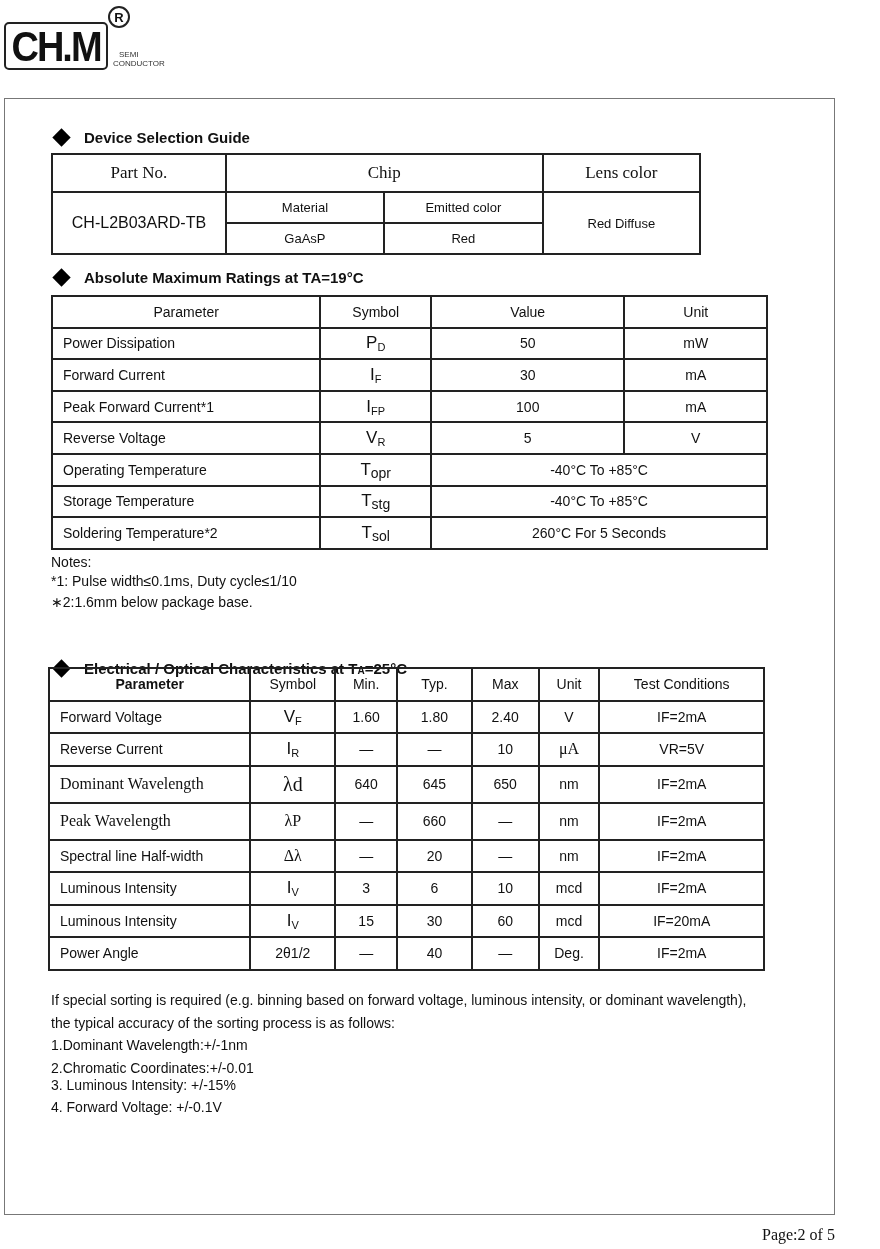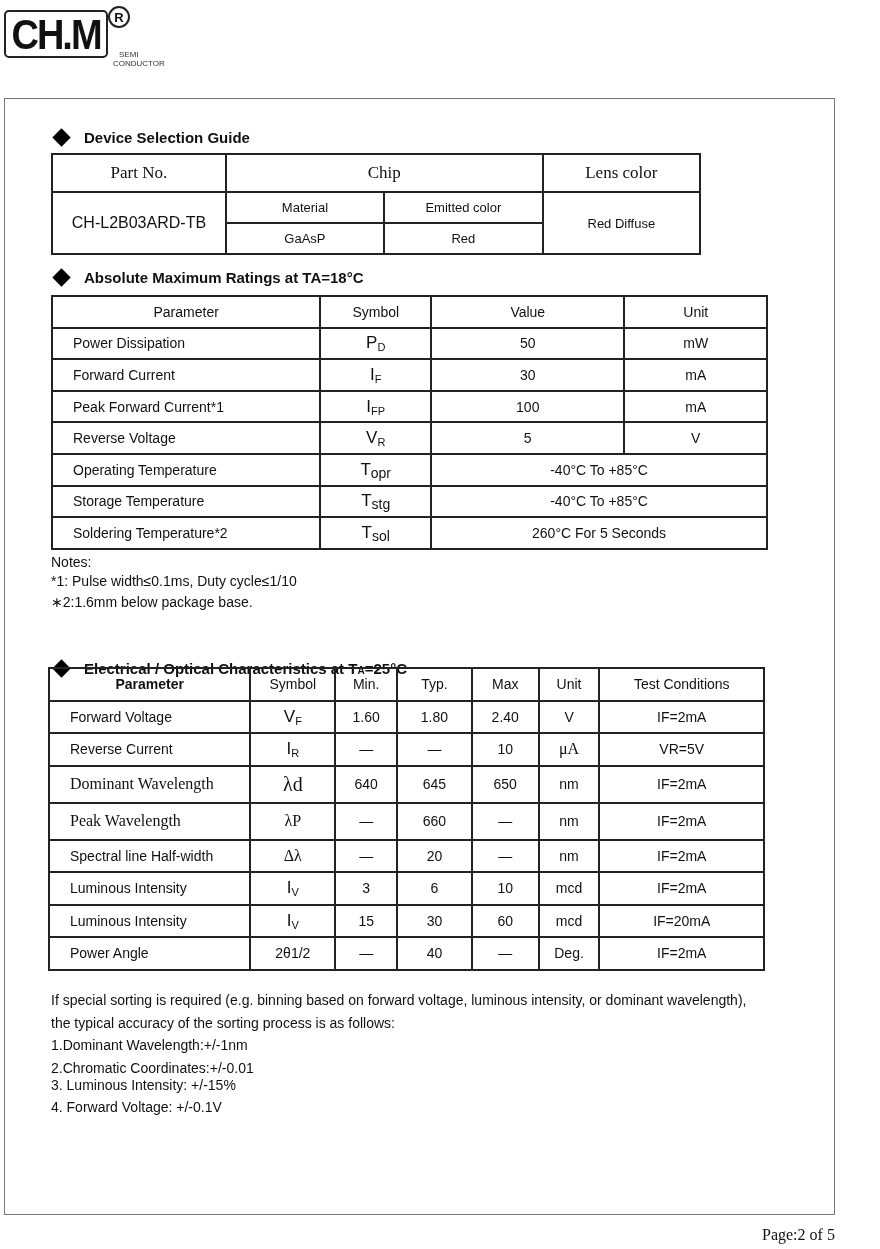--- a/index.html
+++ b/index.html
@@ -1,32 +1,32 @@
 <!DOCTYPE html>
 <html><head>
 <meta charset="utf-8">
 <style>
   * { box-sizing: border-box; margin: 0; padding: 0; }
   html, body { width: 880px; height: 1249px; background: #fff; overflow: hidden; }
   body { position: relative; font-family: "Liberation Sans", sans-serif; color: #111; }
 
-  .logo { position: absolute; left: 4px; top: 10px; width: 104px; height: 48px; border: 2px solid #222; border-radius: 5px; display: flex; align-items: center; justify-content: center; }
+  .logo { position: absolute; left: 4px; top: 22px; width: 104px; height: 48px; border: 2px solid #222; border-radius: 5px; display: flex; align-items: center; justify-content: center; }
   .logo-text { font-family: "Liberation Sans", sans-serif; font-weight: bold; font-size: 38px; letter-spacing: -2px; color: #111; transform: scaleY(1.12); line-height: 1; }
   .logo-reg { position: absolute; left: 108px; top: 6px; width: 22px; height: 22px; border: 2px solid #222; border-radius: 50%; font-size: 13px; font-weight: bold; display: flex; align-items: center; justify-content: center; }
   .logo-sub { position: absolute; left: 113px; top: 50px; font-size: 8px; line-height: 9px; color: #333; }
   .logo-sub .semi { padding-left: 6px; display: block; }
 
   .frame { position: absolute; left: 4px; top: 98px; width: 831px; height: 1117px; border: 1.5px solid #777; }
 
   .section-title { position: absolute; font-weight: bold; font-size: 15px; display: flex; align-items: center; }
   .diamond { display: inline-block; width: 13px; height: 13px; background: #000; transform: rotate(45deg); margin-right: 16px; margin-left: 3px; }
 
   table { position: absolute; border-collapse: collapse; }
   td, th { border: 2px solid #222; text-align: center; font-size: 14px; font-weight: normal; }
-  .left { text-align: left; padding-left: 20px; }
+  .left { text-align: left; padding-left: 10px; }
   .serif { font-family: "Liberation Serif", serif; }
   .sym { font-size: 17px; }
   .sym sub { font-size: 11px; vertical-align: baseline; position: relative; top: 3px; }
 
   #t1 { left: 51px; top: 153px; width: 650px; }
   #t1 td { height: 31px; }
   #t1 .hdr td { height: 38px; font-family: "Liberation Serif", serif; font-size: 17px; }
   #t1 .small { font-size: 13px; height: 31px; }
 
   #t2 { left: 51px; top: 295px; width: 717px; }
@@ -84,21 +84,21 @@
   </tr>
   <tr>
     <td class="small">GaAsP</td>
     <td class="small">Red</td>
   </tr>
 </tbody>
   </table>
 
 <div class="section-title" style="left:52px; top:269px;">
   <span class="diamond"></span>
-  <span>Absolute Maximum Ratings at TA=18°C</span>
+  <span>Absolute Maximum Ratings at TA=19°C</span>
 </div>
 <table id="t2">
   <colgroup>
       <col style="width:269px">
       <col style="width:111px">
       <col style="width:194px">
       <col style="width:143px">
     </colgroup>
   <tbody>
       <tr>

